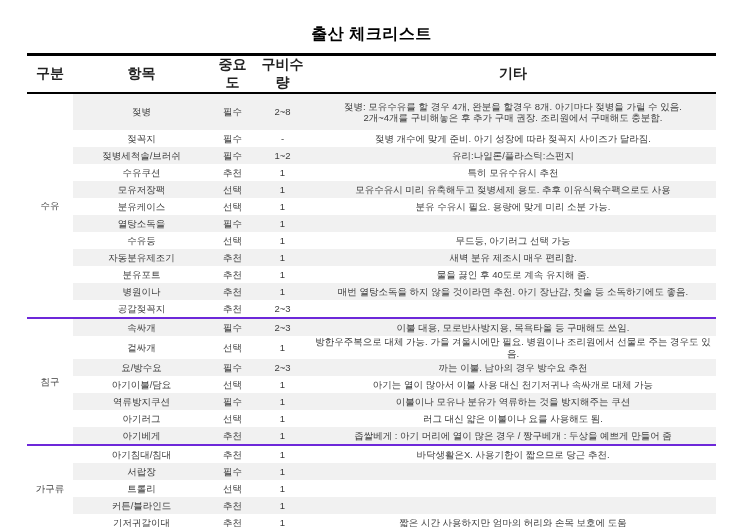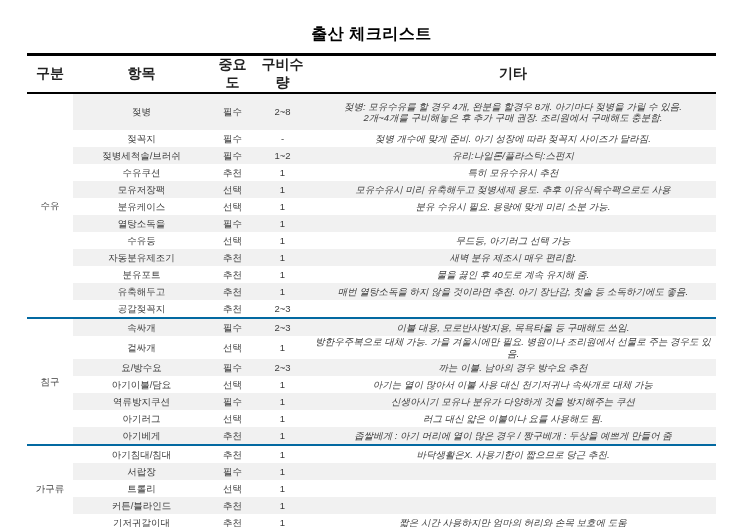--- a/index.html
+++ b/index.html
@@ -47,23 +47,23 @@
     line-height:11.5px;
     color:#3c3c3c;
     overflow:hidden;
   }
   td.cat{
     background:#ffffff !important;
     font-size:10px;
     color:#3c3c3c;
     margin-top:22px;
   }
-  td.note{white-space:pre-line;font-size:9.3px;font-style:italic;}
+  td.note{white-space:pre-line;font-size:9.3px;}
   tr.shade td{background:#f1f1f1;}
-  tr.sec-start td{border-top:2px solid #0369a1;}
+  tr.sec-start td{border-top:2px solid #6d28d9;}
   tr.tall td{height:36px;}
 </style>
 </head>
 <body>
 
 <div class="page">
 
   <h1 class="doc-title">출산 체크리스트</h1>
 
   <table class="checklist">
@@ -141,21 +141,21 @@
         <td>1</td>
         <td class="note">새벽 분유 제조시 매우 편리함.</td>
       </tr>
       <tr>
         <td>분유포트</td>
         <td>추천</td>
         <td>1</td>
         <td class="note">물을 끓인 후 40도로 계속 유지해 줌.</td>
       </tr>
       <tr class="shade">
-        <td>유축해두고</td>
+        <td>병원이나</td>
         <td>추천</td>
         <td>1</td>
         <td class="note">매번 열탕소독을 하지 않을 것이라면 추천. 아기 장난감, 칫솔 등 소독하기에도 좋음.</td>
       </tr>
       <tr>
         <td>공갈젖꼭지</td>
         <td>추천</td>
         <td>2~3</td>
         <td class="note"></td>
       </tr>
@@ -182,21 +182,21 @@
       <tr>
         <td>아기이불/담요</td>
         <td>선택</td>
         <td>1</td>
         <td class="note">아기는 열이 많아서 이불 사용 대신 천기저귀나 속싸개로 대체 가능</td>
       </tr>
       <tr class="shade">
         <td>역류방지쿠션</td>
         <td>필수</td>
         <td>1</td>
-        <td class="note">신생아시기 모유나 분유가 다양하게 것을 방지해주는 쿠션</td>
+        <td class="note">이불이나 모유나 분유가 역류하는 것을 방지해주는 쿠션</td>
       </tr>
       <tr>
         <td>아기러그</td>
         <td>선택</td>
         <td>1</td>
         <td class="note">러그 대신 얇은 이불이나 요를 사용해도 됨.</td>
       </tr>
       <tr class="shade">
         <td>아기베게</td>
         <td>추천</td>

